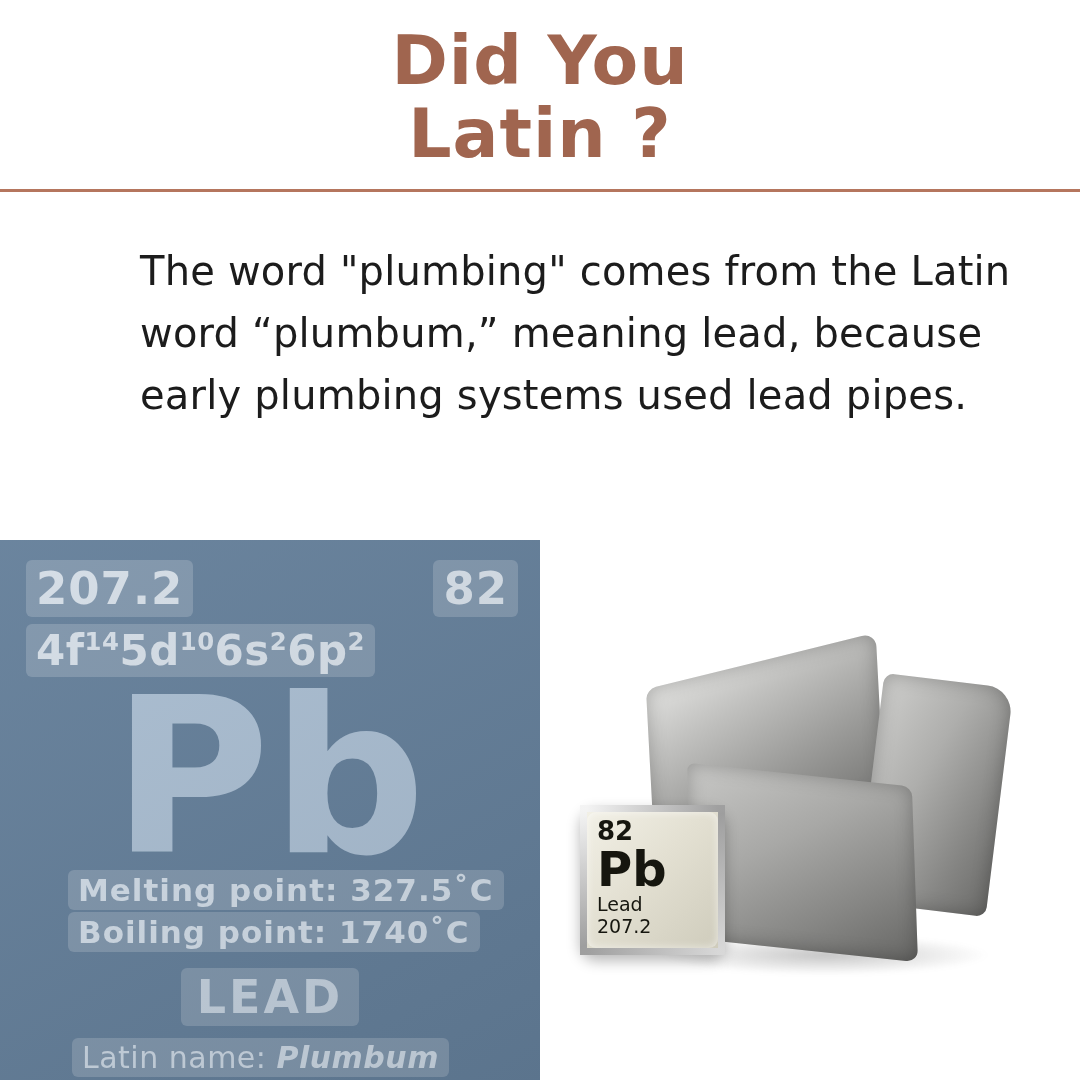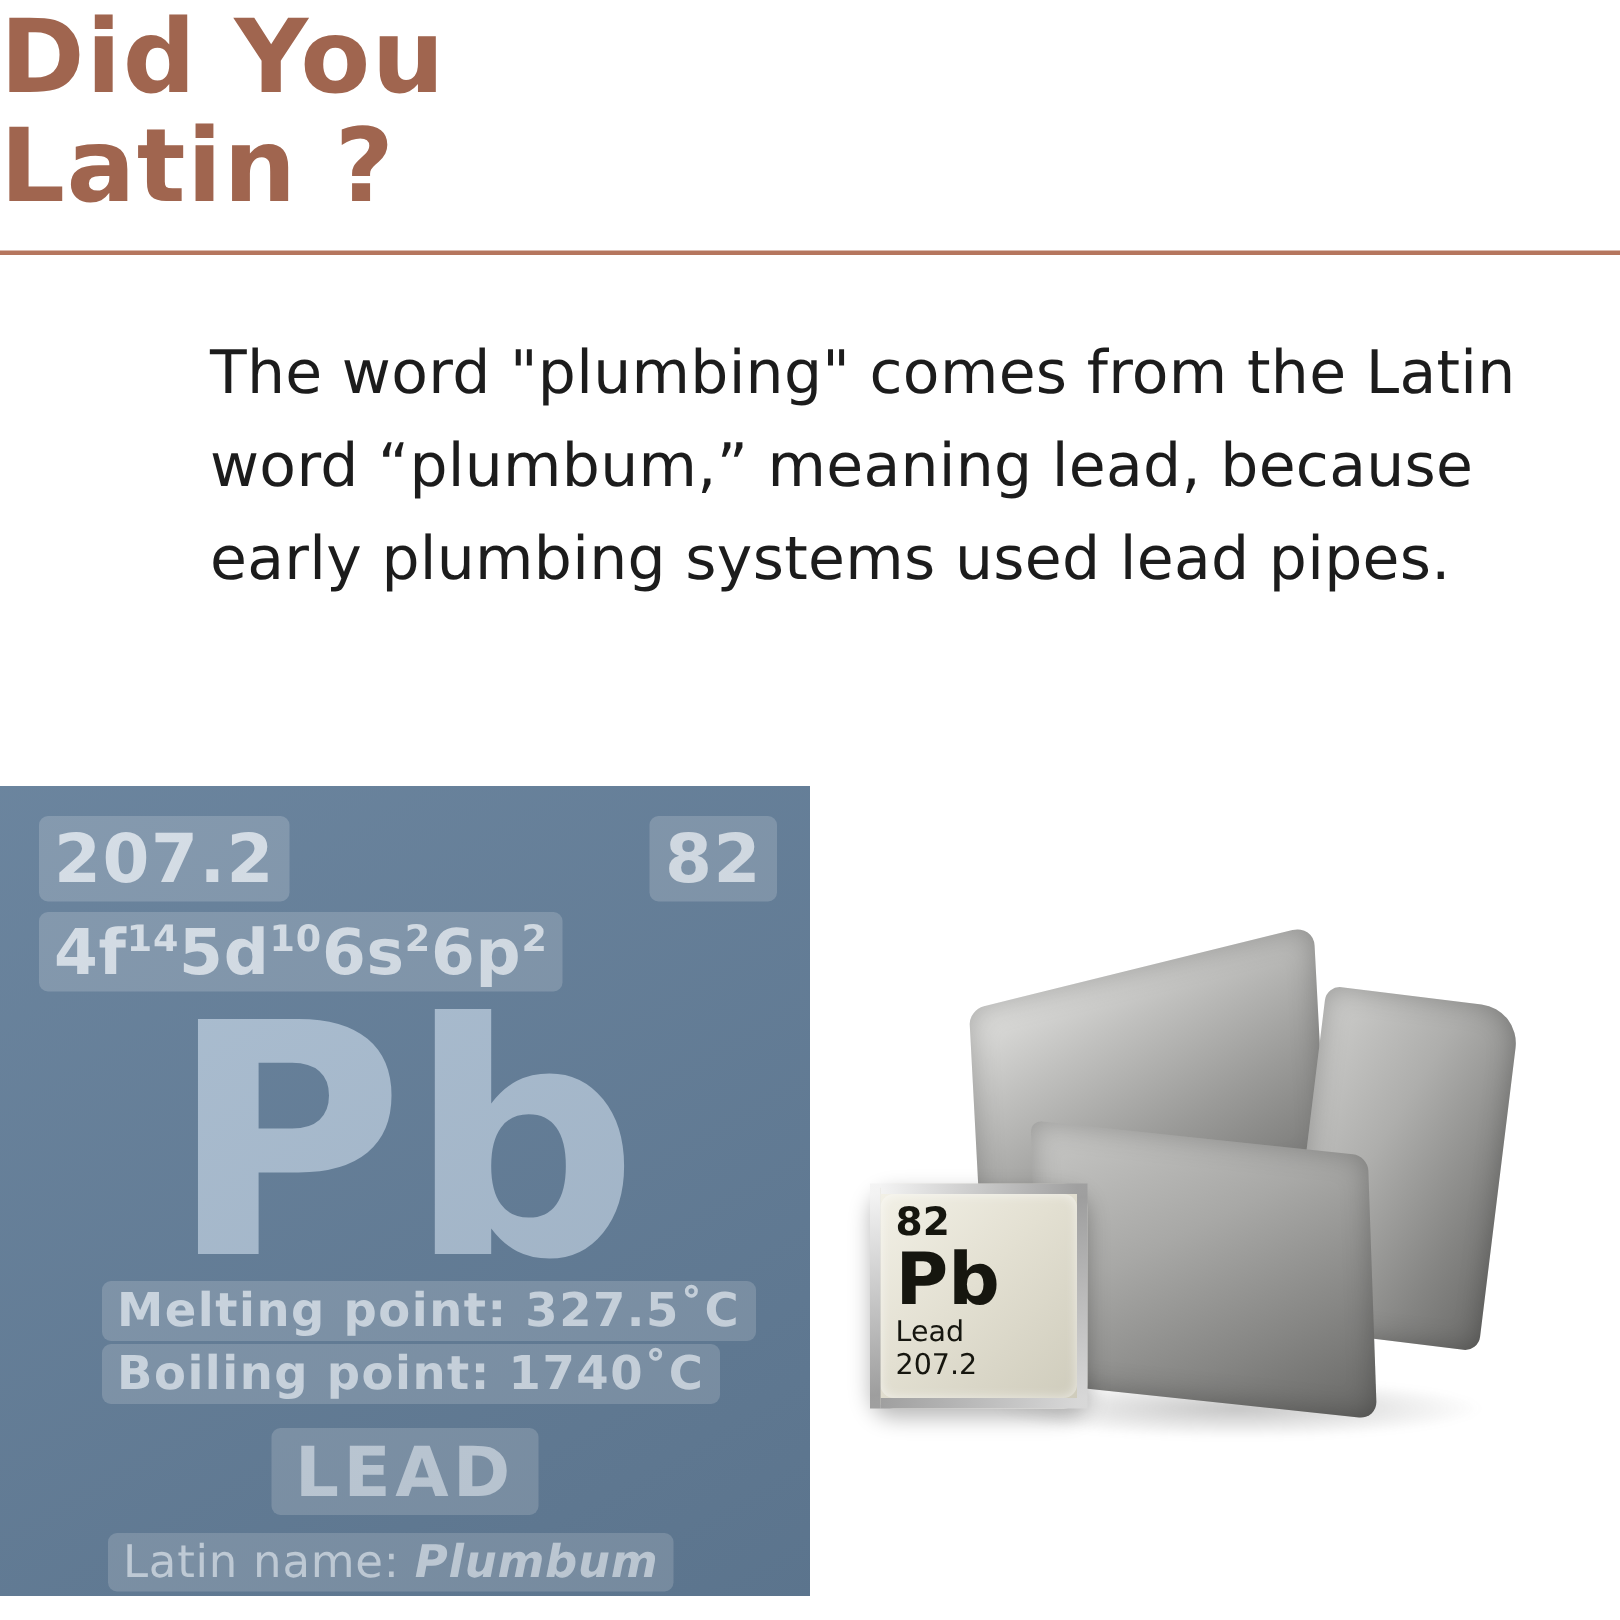--- a/index.html
+++ b/index.html
@@ -17,22 +17,22 @@
     position: relative;
     width: 1080px;
     height: 1080px;
     background: #ffffff;
     display: flex;
     flex-direction: column;
   }
 
   
   .header {
-    padding-top: 2px;
-    text-align: left;
+    padding-top: 24px;
+    text-align: center;
   }
   .header-line {
     font-family: "DejaVu Sans", sans-serif;
     font-weight: bold;
     font-size: 68px;
     line-height: 1.08;
     letter-spacing: 1px;
     color: #a0654f;
   }
   .divider {
@@ -49,21 +49,21 @@
     font-size: 40px;
     line-height: 1.55;
     color: #1c1c1c;
     letter-spacing: 0.2px;
   }
 
   
   .images {
     position: absolute;
     left: 0;
-    bottom: 16px;
+    bottom: 0;
     width: 1080px;
     height: 540px;
     display: flex;
   }
 
   
   .element-card {
     position: relative;
     width: 540px;
     height: 540px;

